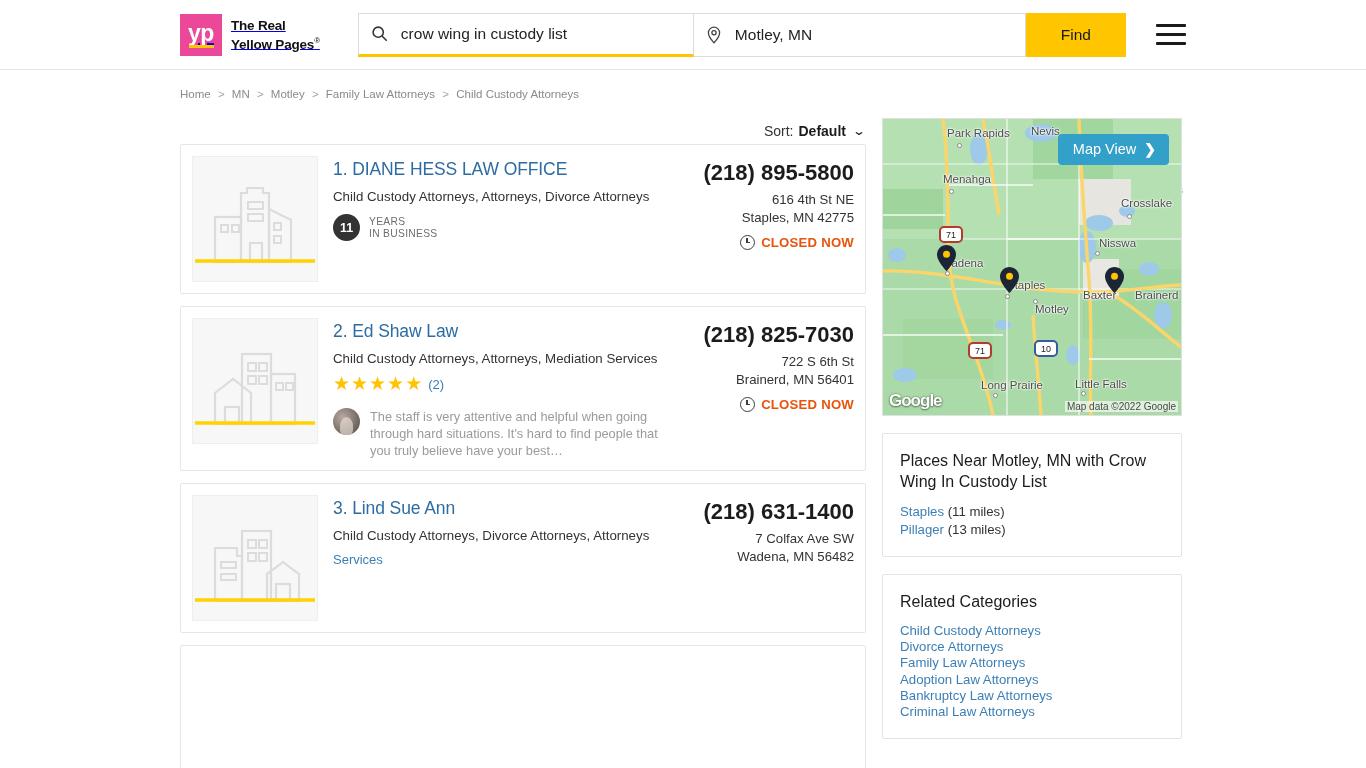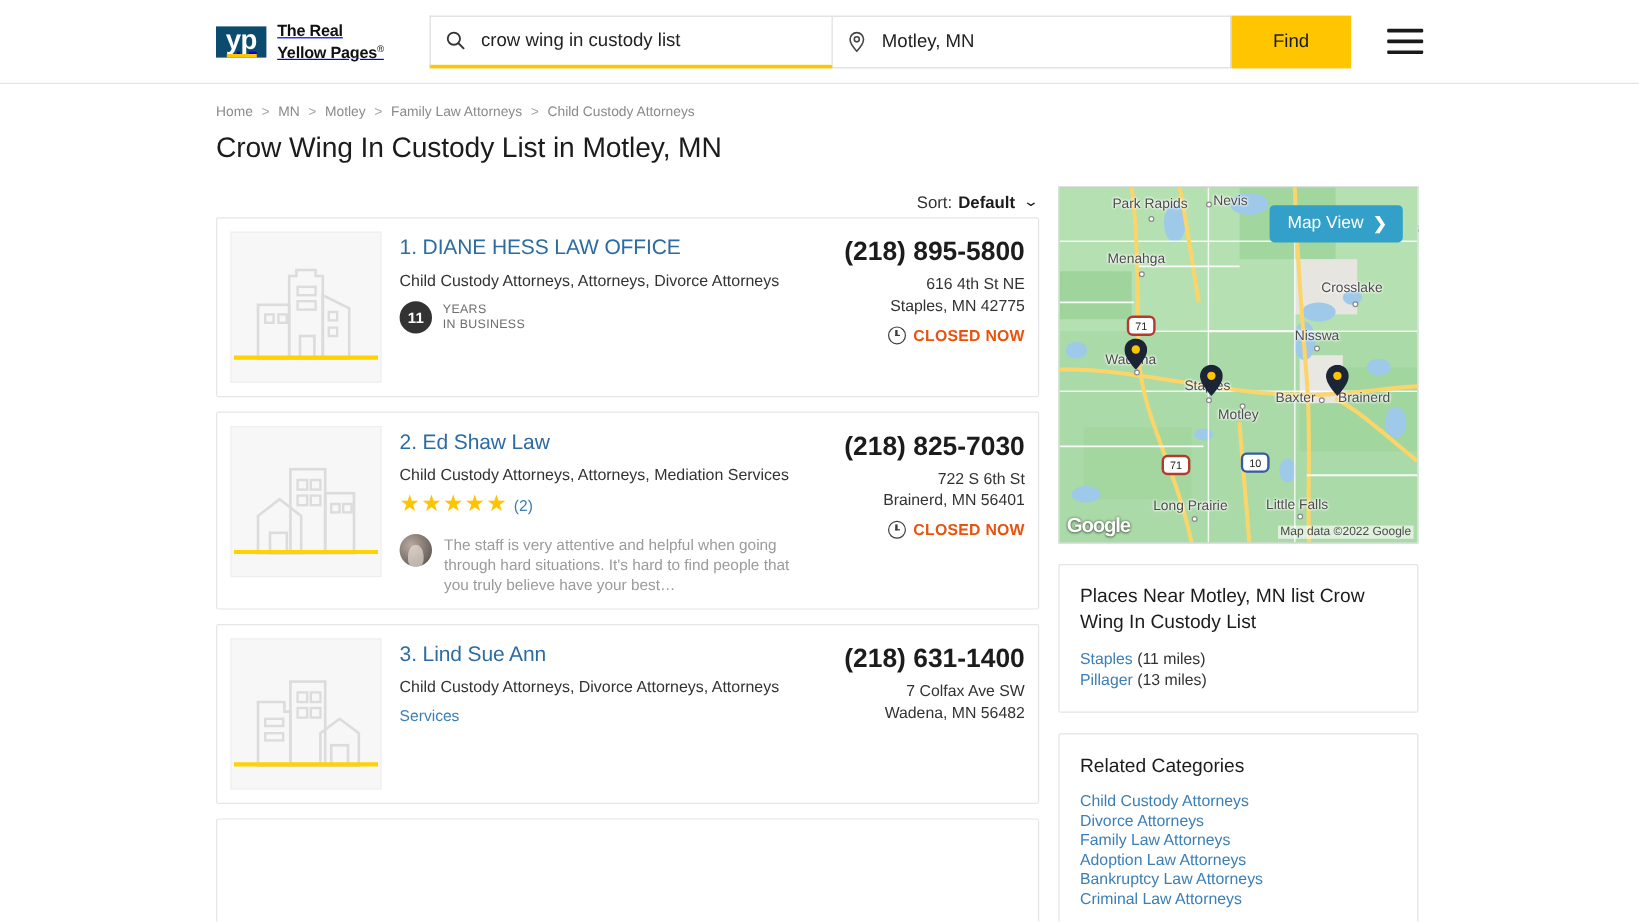--- a/index.html
+++ b/index.html
@@ -23,22 +23,22 @@
     padding: 0 0 0 180px;
     position: relative;
   }
   .logo-block {
     display: flex;
     align-items: center;
     gap: 9px;
     margin-right: 38px;
   }
   .logo-mark {
-    width: 42px; height: 26px;
-    background: #0c4a6e;
+    width: 42px; height: 42px;
+    background: #ec4899;
     display: flex; align-items: center; justify-content: center;
     flex-direction: column;
     padding-top: 2px;
   }
   .logo-mark .yp-text {
     color: #fff;
     font-size: 23px;
     font-weight: bold;
     line-height: 19px;
     letter-spacing: -0.5px;
@@ -266,20 +266,21 @@
   }
   .map-view-btn .arrow { font-weight: bold; font-size: 14px; }
   .map-label {
     position: absolute;
     font-size: 11.5px;
     color: #4b4b4b;
     font-family: "Liberation Sans", sans-serif;
     white-space: nowrap;
     text-shadow: 0 0 2px #fff, 0 0 2px #fff, 0 0 3px #fff;
     z-index: 4;
+    margin-left: 20px;
   }
   .map-dot {
     position: absolute; width: 5px; height: 5px; border-radius: 50%;
     border: 1px solid #8a8a8a; background: #fff; z-index: 3;
   }
   .pin {
     position: absolute; width: 19px; height: 26px; z-index: 5;
   }
   .google-wm {
     position: absolute; left: 6px; bottom: 4px;
@@ -374,21 +375,20 @@
     <span class="sep">&gt;</span>
     <a href="#">Motley</a>
     <span class="sep">&gt;</span>
     <a href="#">Family Law Attorneys</a>
     <span class="sep">&gt;</span>
     <a href="#">Child Custody Attorneys</a>
   </div>
 
   <a class="about-link" href="#">About Search Results</a>
 
-  <h1 class="page-title">Crow Wing In Custody List in Motley, MN</h1>
 
   <div class="cols">
 
     <div class="left-col">
 
       <div class="sort-row">
         <span class="lbl">Sort:</span>
         <span class="val">Default</span>
         <span class="chev">⌄</span>
       </div>
@@ -618,21 +618,21 @@
         <svg class="pin" style="left:222px;top:148px;" viewBox="0 0 19 26">
           <path d="M9.5 0C4.3 0 0 4.2 0 9.4c0 7 9.5 16.6 9.5 16.6S19 16.4 19 9.4C19 4.2 14.7 0 9.5 0z" fill="#1b2535"></path>
           <circle cx="9.5" cy="9.2" r="3.5" fill="#ffc400"></circle>
         </svg>
 
         <span class="google-wm">Google</span>
         <span class="map-attr">Map data ©2022 Google</span>
       </div>
 
       <div class="panel">
-        <h2>Places Near Motley, MN list Crow Wing In Custody List</h2>
+        <h2>Places Near Motley, MN with Crow Wing In Custody List</h2>
         <div class="place-row">
           <a href="#">Staples</a>
           <span>(11 miles)</span>
         </div>
         <div class="place-row">
           <a href="#">Pillager</a>
           <span>(13 miles)</span>
         </div>
       </div>
 

